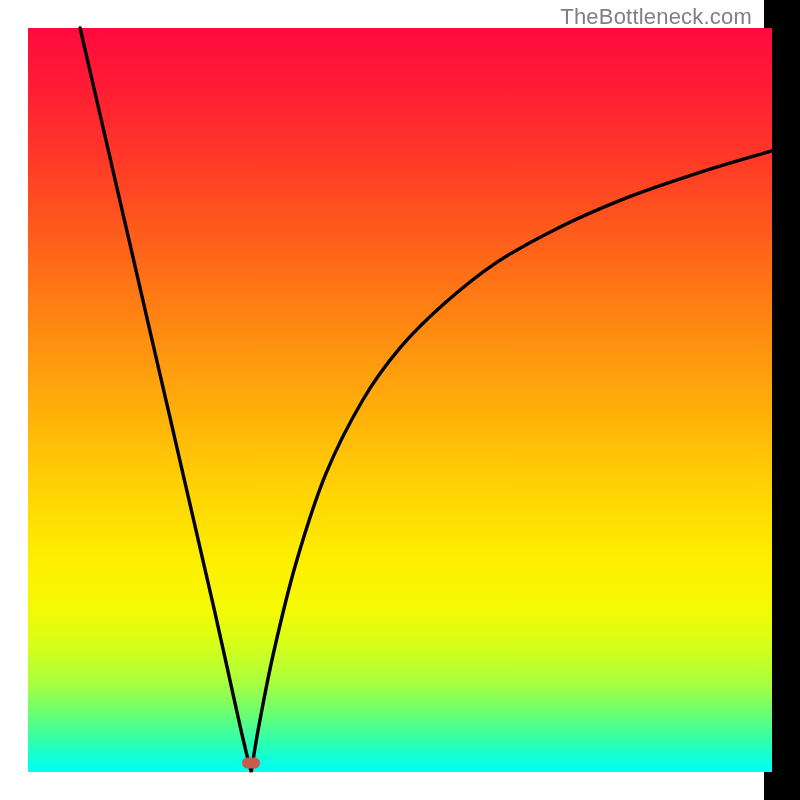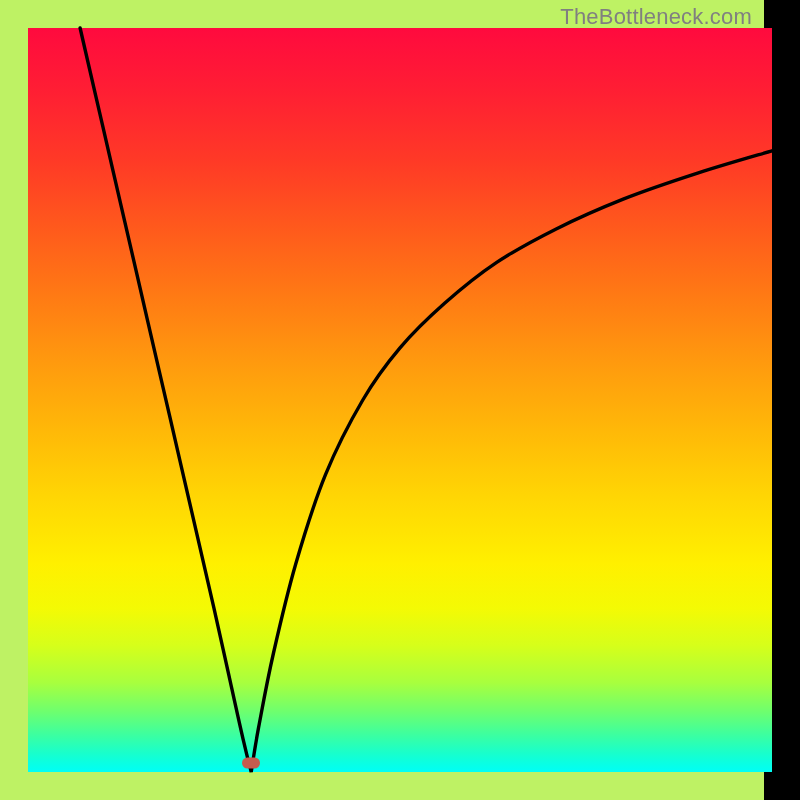--- a/index.html
+++ b/index.html
@@ -10,21 +10,21 @@
     overflow: hidden;
     background: #000;
     font-family: Arial, Helvetica, sans-serif;
   }
   .frame {
     position: absolute;
     top: 0;
     left: 0;
     width: 764px;
     height: 800px;
-    background: #bef264;
+    background: #ffffff;
   }
   .plot {
     position: absolute;
     top: 28px;
     left: 28px;
     width: 744px;
     height: 744px;
     
     background: linear-gradient(
       to bottom,

